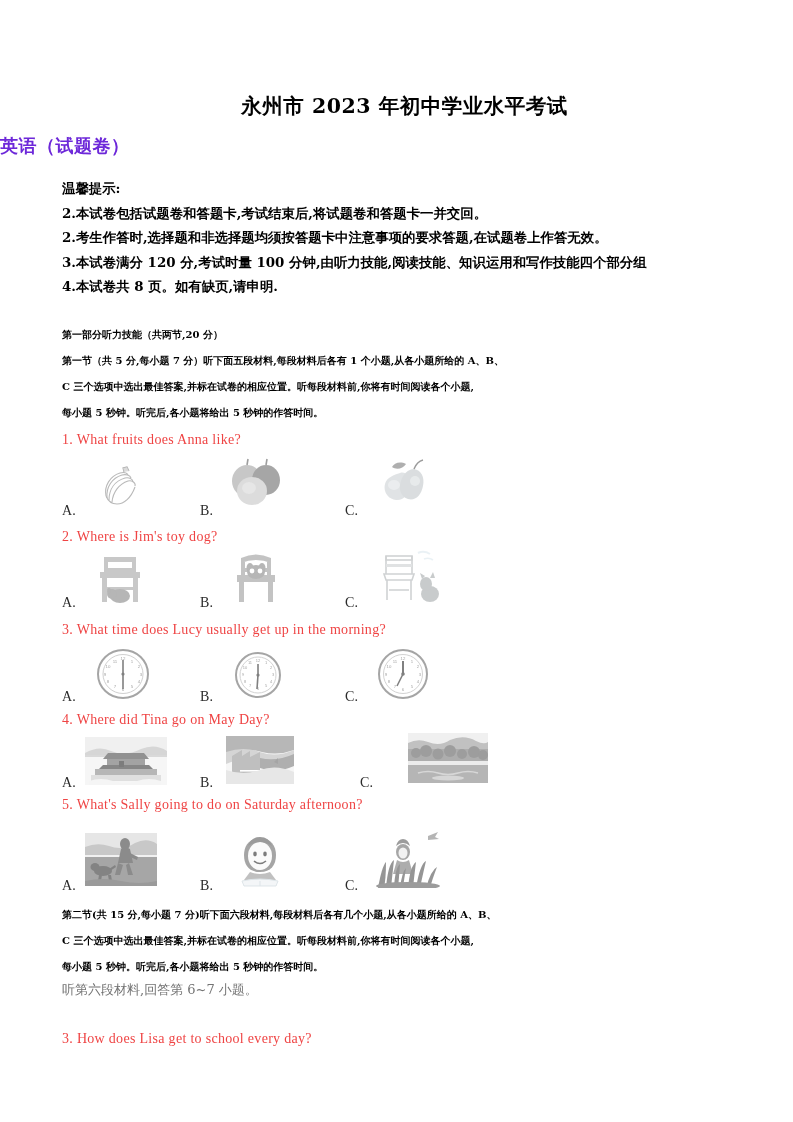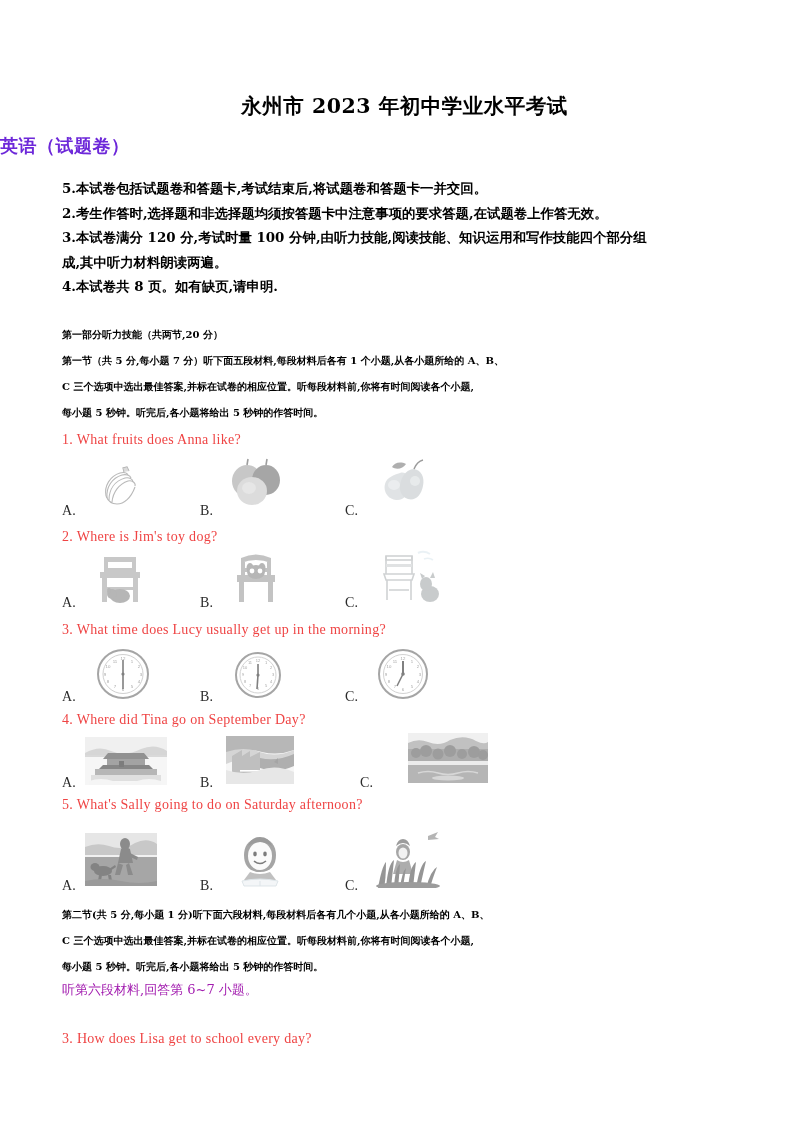--- a/index.html
+++ b/index.html
@@ -76,21 +76,21 @@
   .sec-block p { margin: 0; }
   #section1-instr { top: 322px; }
   #section2-instr { top: 902px; }
 
   .sub-note {
     position: absolute;
     left: 62px;
     width: 676px;
     font-family: "DejaVu Serif", "Liberation Serif", serif;
     font-size: 13px;
-    color: #a21caf;
+    color: #737373;
     top: 981px;
   }
 
   
   .q-text {
     position: absolute;
     left: 62px;
     font-family: "Liberation Serif", "DejaVu Serif", serif;
     font-size: 14px;
     color: #ef4444;
@@ -117,24 +117,24 @@
 </style>
 </head>
 <body>
 
 <div class="page">
 
   <div class="title-main">永州市 2023 年初中学业水平考试</div>
   <div class="title-sub">英语（试题卷）</div>
 
   <div class="notice">
-    <p>5.本试卷包括试题卷和答题卡,考试结束后,将试题卷和答题卡一并交回。</p>
+    <p>温馨提示:</p>
+    <p>2.本试卷包括试题卷和答题卡,考试结束后,将试题卷和答题卡一并交回。</p>
     <p>2.考生作答时,选择题和非选择题均须按答题卡中注意事项的要求答题,在试题卷上作答无效。</p>
     <p>3.本试卷满分 120 分,考试时量 100 分钟,由听力技能,阅读技能、知识运用和写作技能四个部分组</p>
-    <p>成,其中听力材料朗读两遍。</p>
     <p>4.本试卷共 8 页。如有缺页,请申明.</p>
   </div>
 
   <div class="sec-block" id="section1-instr">
     <p>第一部分听力技能（共两节,20 分）</p>
     <p>第一节（共 5 分,每小题 7 分）听下面五段材料,每段材料后各有 1 个小题,从各小题所给的 A、B、</p>
     <p>C 三个选项中选出最佳答案,并标在试卷的相应位置。听每段材料前,你将有时间阅读各个小题,</p>
     <p>每小题 5 秒钟。听完后,各小题将给出 5 秒钟的作答时间。</p>
   </div>
 
@@ -318,21 +318,21 @@
         <text x="11" y="28">9</text>
           <text x="14" y="20">10</text>
           <text x="20" y="14.5">11</text>
       </g>
       <line x1="28" y1="26" x2="28" y2="13" stroke="#333" stroke-width="2"></line>
       <line x1="28" y1="26" x2="22" y2="38" stroke="#333" stroke-width="1.5"></line>
       <circle cx="28" cy="26" r="1.8" fill="#333"></circle>
     </svg>
   </div>
 
-  <div class="q-text" style="top:712px">4. Where did Tina go on September Day?</div>
+  <div class="q-text" style="top:712px">4. Where did Tina go on May Day?</div>
 
   <div class="opt-label" style="left:62px; top:775px">A.</div>
   <div class="opt-art faded3" style="left:85px; top:737px; width:82px; height:48px;">
     <svg viewBox="0 0 82 48" width="82" height="48">
       <rect width="82" height="48" fill="#f2f2f2"></rect>
       <rect y="0" width="82" height="18" fill="#e8e8e8"></rect>
       <path d="M0 16 q14 -8 26 -2 q14 6 30 -2 q14 -6 26 2 v6 H0 z" fill="#9b9b9b" opacity=".55"></path>
       <path d="M18 22 h46 l-5 -6 H23 z" fill="#4f4f4f"></path>
       <rect x="22" y="22" width="38" height="8" fill="#6b6b6b"></rect>
       <path d="M14 32 h54 l-4 -4 H18 z" fill="#3d3d3d"></path>
@@ -439,21 +439,21 @@
         <path d="M38 62 q2 -22 8 -26 q-2 16 -3 26 z"></path>
         <path d="M46 62 q4 -24 10 -27 q-4 17 -6 27 z"></path>
         <path d="M56 62 q5 -18 11 -21 q-5 13 -7 21 z"></path>
         <path d="M30 62 q2 -16 6 -20 q-2 12 -3 20 z"></path>
       </g>
       <ellipse cx="38" cy="60" rx="32" ry="4" fill="#4a4a4a"></ellipse>
     </svg>
   </div>
 
   <div class="sec-block" id="section2-instr">
-    <p>第二节(共 5 分,每小题 1 分)听下面六段材料,每段材料后各有几个小题,从各小题所给的 A、B、</p>
+    <p>第二节(共 15 分,每小题 7 分)听下面六段材料,每段材料后各有几个小题,从各小题所给的 A、B、</p>
     <p>C 三个选项中选出最佳答案,并标在试卷的相应位置。听每段材料前,你将有时间阅读各个小题,</p>
     <p>每小题 5 秒钟。听完后,各小题将给出 5 秒钟的作答时间。</p>
   </div>
 
   <div class="sub-note">听第六段材料,回答第 6~7 小题。</div>
 
   <div class="q-text" style="top:1031px">3. How does Lisa get to school every day?</div>
 
 </div>
 

